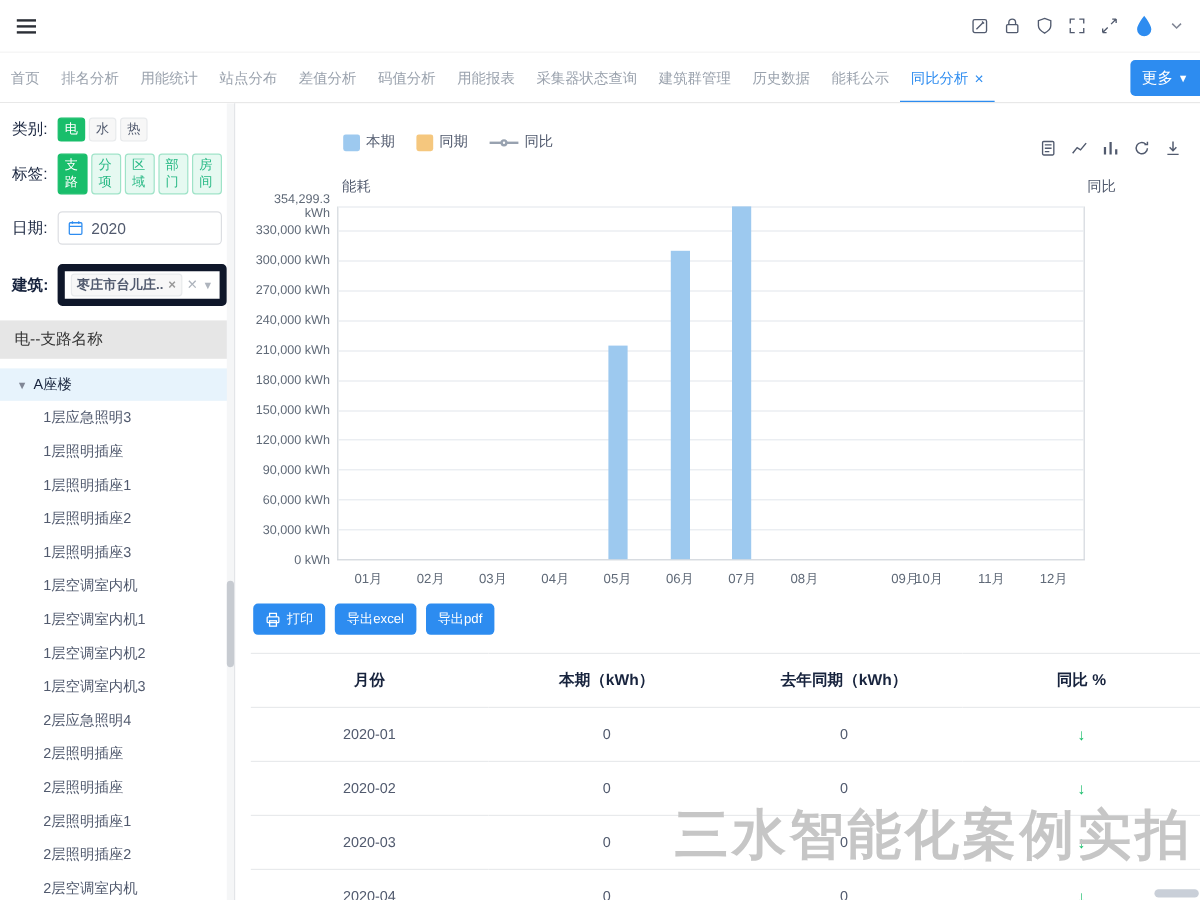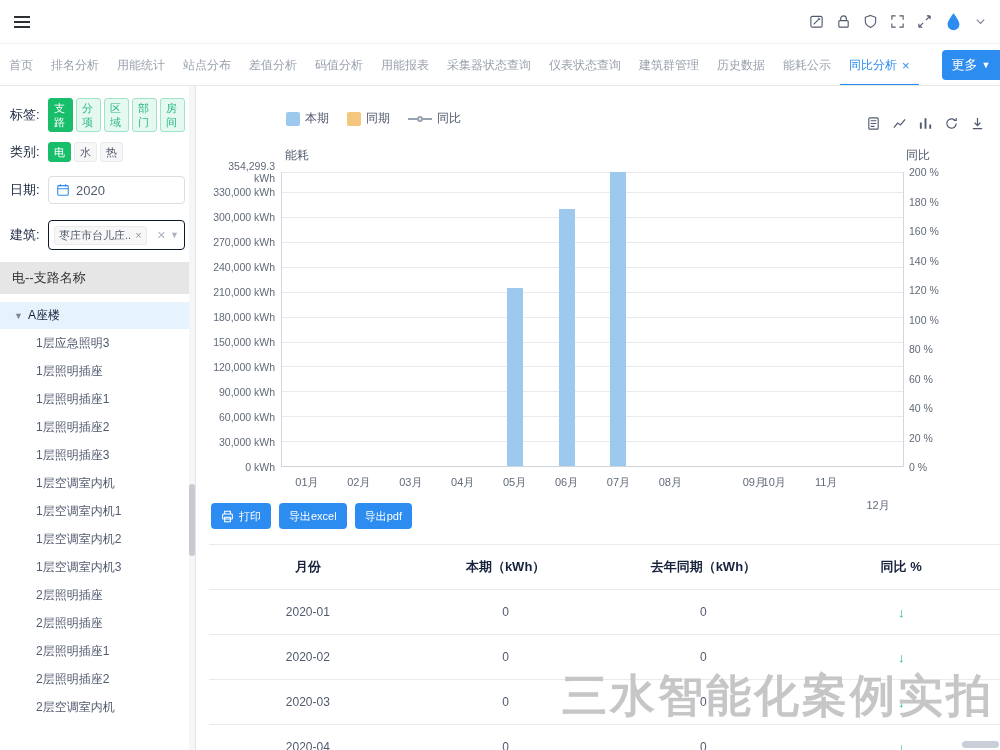--- a/index.html
+++ b/index.html
@@ -34,22 +34,22 @@
   .filter-label { width: 38px; font-size: 13px; color: #17233d; flex: none; }
   .pills { display: flex; gap: 3px; }
   .pill { font-size: 11px; padding: 2px 5px; border-radius: 3px; cursor: pointer;
           border: 1px solid transparent; line-height: 14px; }
   .pill-green { background: #19be6b; color: #fff; border-color: #19be6b; }
   .pill-plain { background: #f7f7f7; border-color: #e8eaec; color: #515a6e; }
   .pill-teal  { background: #e6f9f1; border-color: #9fe3c8; color: #28b985; }
   .date-input { flex: 1; height: 28px; border: 1px solid #dcdee2; border-radius: 4px;
                 display: flex; align-items: center; padding: 0 7px; gap: 6px; font-size: 13px;
                 color: #515a6e; background: #fff; cursor: pointer; }
-  .building-row { margin-top: 16px; margin-bottom: 12px; }
-  .building-select { flex: 1; min-height: 30px; border: 1px solid #0f172a; border-radius: 4px;
+  .building-row { margin-top: 16px; margin-bottom: 12px; font-weight: bold; }
+  .building-select { flex: 1; min-height: 30px; border: 6px solid #0f172a; border-radius: 4px;
                      display: flex; align-items: center; padding: 2px 5px; gap: 4px; cursor: pointer; }
   .sel-tag { background: #f7f7f7; border: 1px solid #e8eaec; border-radius: 3px; font-size: 11px;
              color: #515a6e; padding: 1px 4px; display: flex; align-items: center; gap: 4px;
              white-space: nowrap; }
   .sel-tag-x { color: #999; cursor: pointer; }
   .sel-clear { margin-left: auto; color: #aeb4bd; font-size: 11px; cursor: pointer; }
   .sel-caret { color: #aeb4bd; font-size: 9px; cursor: pointer; }
   .tree-header { margin: 12px -10px 0 -10px; background: #e6e6e6; padding: 7px 12px;
                  font-size: 13px; color: #333; }
   .tree { margin: 8px -10px 0 -10px; font-size: 12px; color: #515a6e; }
@@ -171,23 +171,20 @@
       <div class="tab">
         <span class="tab-label">码值分析</span>
       </div>
       <div class="tab">
         <span class="tab-label">用能报表</span>
       </div>
       <div class="tab">
         <span class="tab-label">采集器状态查询</span>
       </div>
       <div class="tab">
-        <span class="tab-label">仪表状态查询</span>
-      </div>
-      <div class="tab">
         <span class="tab-label">建筑群管理</span>
       </div>
       <div class="tab">
         <span class="tab-label">历史数据</span>
       </div>
       <div class="tab">
         <span class="tab-label">能耗公示</span>
       </div>
       <div class="tab active">
         <span class="tab-label">同比分析</span>
@@ -196,36 +193,36 @@
     </div>
   <div class="more-btn">
     <span>更多</span>
     <span class="more-caret">▼</span>
   </div>
 </div>
 
 <div class="layout">
 
   <div class="sidebar">
+    <div class="filter-row">
+      <span class="filter-label">类别:</span>
+      <span class="pills">
+          <span class="pill pill-green">电</span>
+          <span class="pill pill-plain">水</span>
+          <span class="pill pill-plain">热</span>
+        </span>
+    </div>
     <div class="filter-row">
       <span class="filter-label">标签:</span>
       <span class="pills">
           <span class="pill pill-green">支路</span>
           <span class="pill pill-teal">分项</span>
           <span class="pill pill-teal">区域</span>
           <span class="pill pill-teal">部门</span>
           <span class="pill pill-teal">房间</span>
-        </span>
-    </div>
-    <div class="filter-row">
-      <span class="filter-label">类别:</span>
-      <span class="pills">
-          <span class="pill pill-green">电</span>
-          <span class="pill pill-plain">水</span>
-          <span class="pill pill-plain">热</span>
         </span>
     </div>
     <div class="filter-row" style="margin-top:14px;">
       <span class="filter-label">日期:</span>
       <span class="date-input">
         <svg width="14" height="14" viewBox="0 0 16 16" fill="none" stroke="#2d8cf0" stroke-width="1.2">
             <rect x="2" y="3" width="12" height="11" rx="1"></rect>
             <path d="M2 6.5 H14 M5 1.5 V4 M11 1.5 V4"></path>
           </svg>
         <span>2020</span>
@@ -251,20 +248,21 @@
       <div>
           <div class="tree-item">1层应急照明3</div>
           <div class="tree-item">1层照明插座</div>
           <div class="tree-item">1层照明插座1</div>
           <div class="tree-item">1层照明插座2</div>
           <div class="tree-item">1层照明插座3</div>
           <div class="tree-item">1层空调室内机</div>
           <div class="tree-item">1层空调室内机1</div>
           <div class="tree-item">1层空调室内机2</div>
           <div class="tree-item">1层空调室内机3</div>
+          <div class="tree-item">2层应急照明4</div>
           <div class="tree-item">2层照明插座</div>
           <div class="tree-item">2层照明插座</div>
           <div class="tree-item">2层照明插座1</div>
           <div class="tree-item">2层照明插座2</div>
           <div class="tree-item">2层空调室内机</div>
         </div>
     </div>
     <div class="sidebar-scroll-track"></div>
     <div class="sidebar-scroll-thumb"></div>
   </div>
@@ -347,46 +345,33 @@
           <div class="gridline" style="top: 49.1955%;"></div>
           <div class="gridline" style="top: 57.6629%;"></div>
           <div class="gridline" style="top: 66.1303%;"></div>
           <div class="gridline" style="top: 74.5977%;"></div>
           <div class="gridline" style="top: 83.0652%;"></div>
           <div class="gridline" style="top: 91.5326%;"></div>
           <div class="bar" style="left: 37.5%; height: 60.6832%; background: rgb(157, 201, 239);"></div>
           <div class="bar" style="left: 45.8333%; height: 87.4966%; background: rgb(157, 201, 239);"></div>
           <div class="bar" style="left: 54.1667%; height: 100%; background: rgb(157, 201, 239);"></div>
         </div>
-      <div class="y-right">
-          <div class="ytick" style="top: 0%;">200 %</div>
-          <div class="ytick" style="top: 10%;">180 %</div>
-          <div class="ytick" style="top: 20%;">160 %</div>
-          <div class="ytick" style="top: 30%;">140 %</div>
-          <div class="ytick" style="top: 40%;">120 %</div>
-          <div class="ytick" style="top: 50%;">100 %</div>
-          <div class="ytick" style="top: 60%;">80 %</div>
-          <div class="ytick" style="top: 70%;">60 %</div>
-          <div class="ytick" style="top: 80%;">40 %</div>
-          <div class="ytick" style="top: 90%;">20 %</div>
-          <div class="ytick" style="top: 100%;">0 %</div>
-        </div>
       <div class="x-labels">
           <div class="xtick" style="left: 4.16667%;">01月</div>
           <div class="xtick" style="left: 12.5%;">02月</div>
           <div class="xtick" style="left: 20.8333%;">03月</div>
           <div class="xtick" style="left: 29.1667%;">04月</div>
           <div class="xtick" style="left: 37.5%;">05月</div>
           <div class="xtick" style="left: 45.8333%;">06月</div>
           <div class="xtick" style="left: 54.1667%;">07月</div>
           <div class="xtick" style="left: 62.5%;">08月</div>
           <div class="xtick" style="left: 70.8333%; margin-left: 32px;">09月</div>
           <div class="xtick" style="left: 79.1667%;">10月</div>
           <div class="xtick" style="left: 87.5%;">11月</div>
-          <div class="xtick" style="left: 95.8333%; margin-top: 23px;">12月</div>
+          <div class="xtick" style="left: 95.8333%;">12月</div>
         </div>
     </div>
 
     <div class="actions-row">
       <button class="btn">
         <svg width="13" height="13" viewBox="0 0 16 16" fill="none" stroke="#fff" stroke-width="1.3">
             <path d="M4.5 5 V1.5 H11.5 V5"></path>
             <rect x="2" y="5" width="12" height="6" rx="1"></rect>
             <rect x="4.5" y="9" width="7" height="5.5"></rect>
           </svg>

